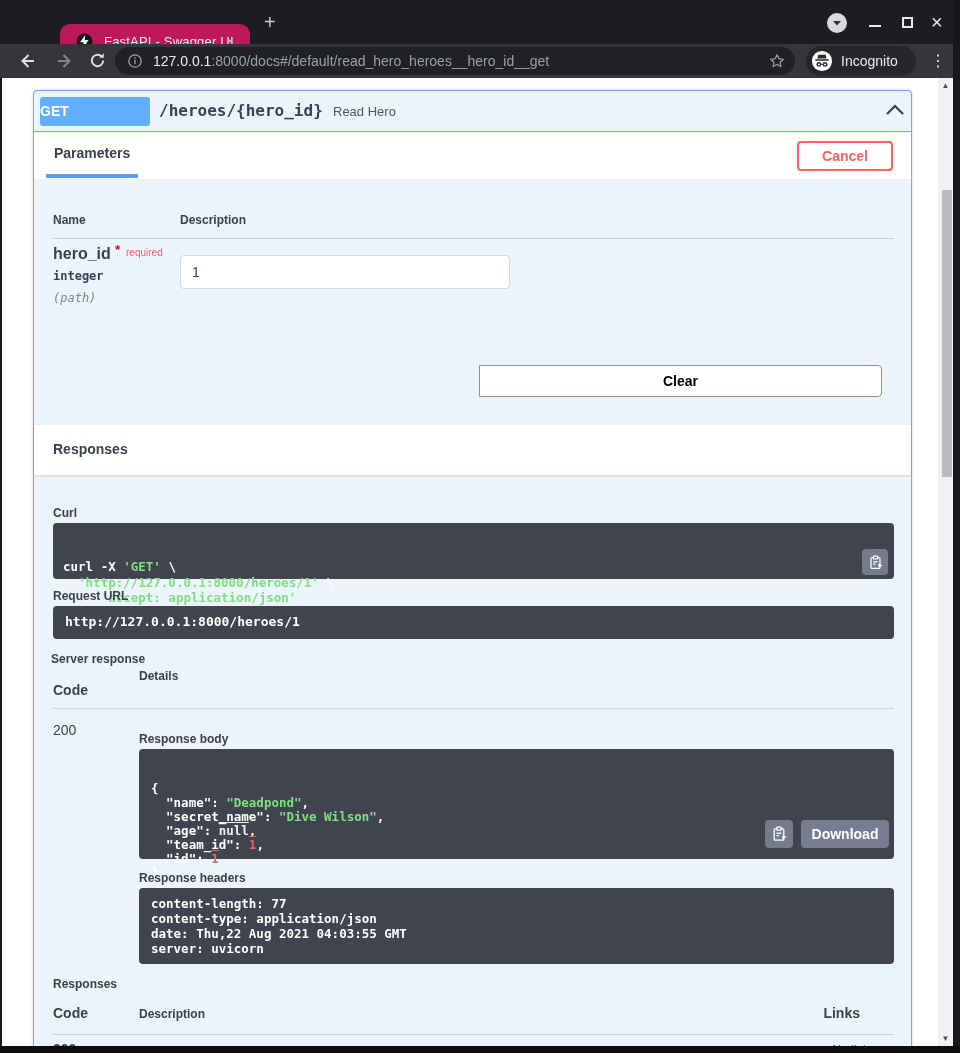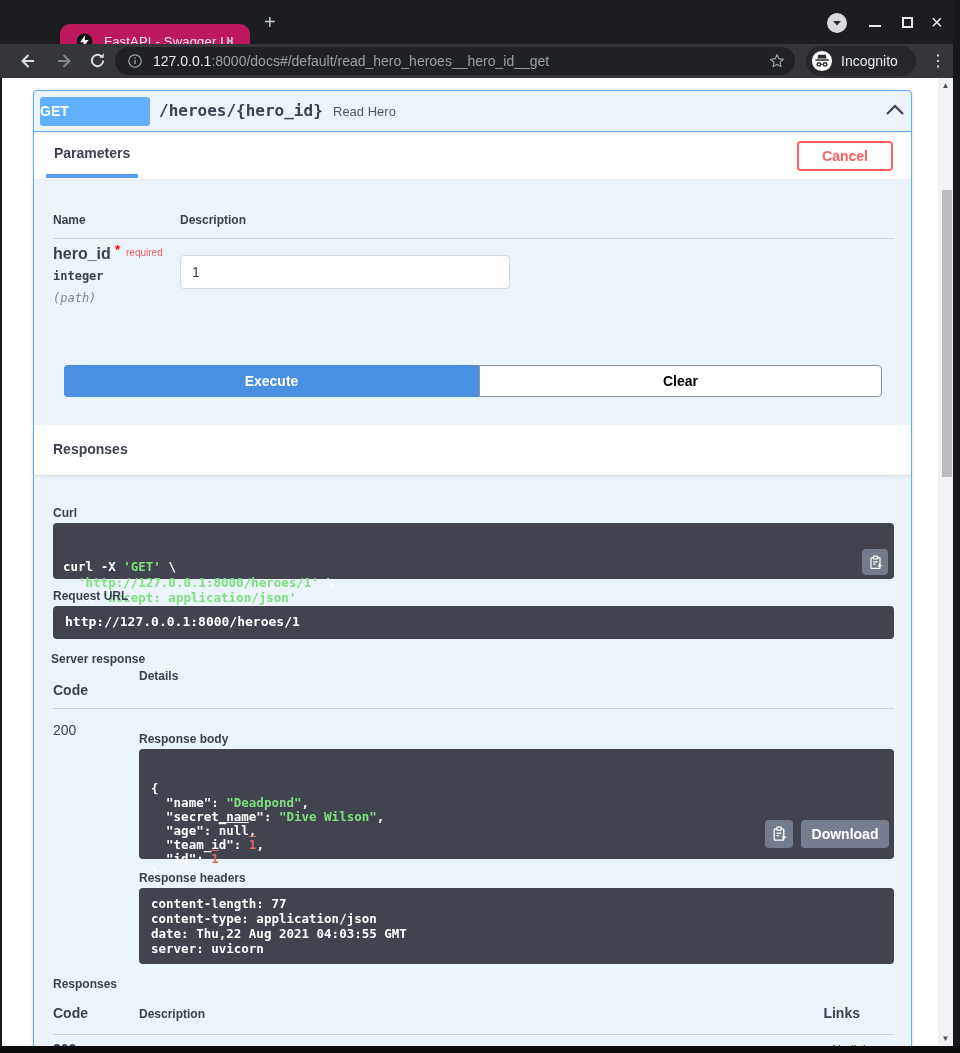--- a/index.html
+++ b/index.html
@@ -211,21 +211,20 @@
       <div class="paramarea">
         <span class="th col-name">Name</span>
         <span class="th col-desc">Description</span>
         <i class="hr hr1"></i>
         <span class="pname">hero_id</span>
         <span class="pstar">*</span>
         <span class="preq">required</span>
         <span class="ptype">integer</span>
         <span class="pin">(path)</span>
         <input class="pinput" value="1" style="">
-        <button class="exec">Execute</button>
         <button class="clearb">Clear</button>
       </div>
 
       <div class="whiteband">
         <span class="wb-title">Responses</span>
       </div>
 
       <div class="resparea">
         <span class="lbl lbl-curl">Curl</span>
         <div class="codeblock curlblock">

